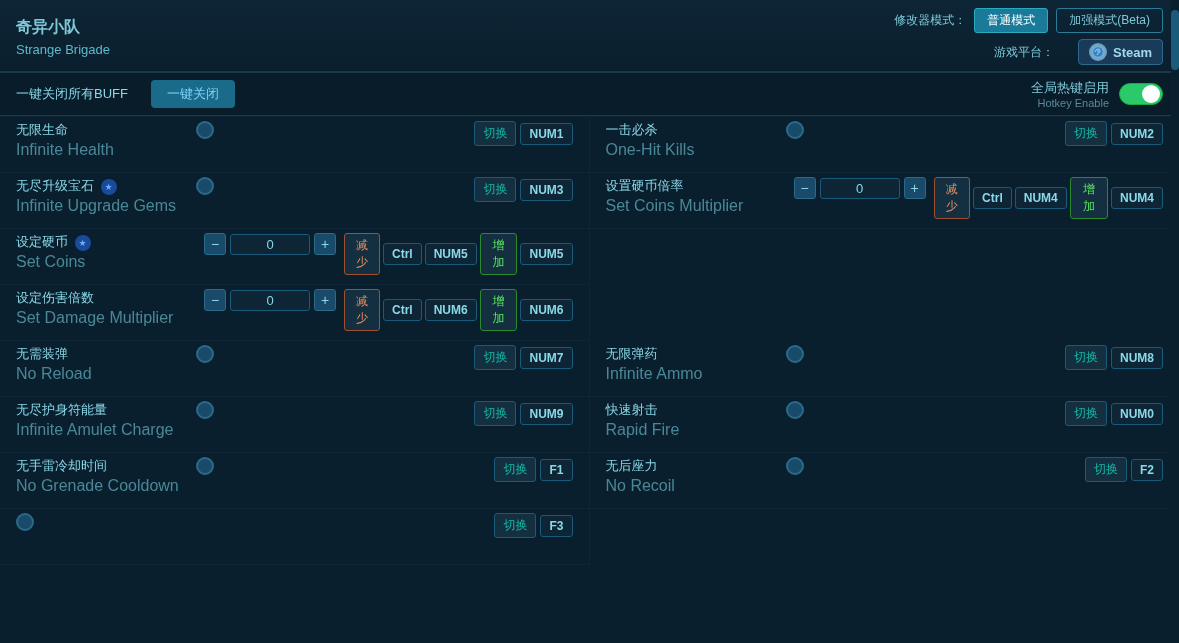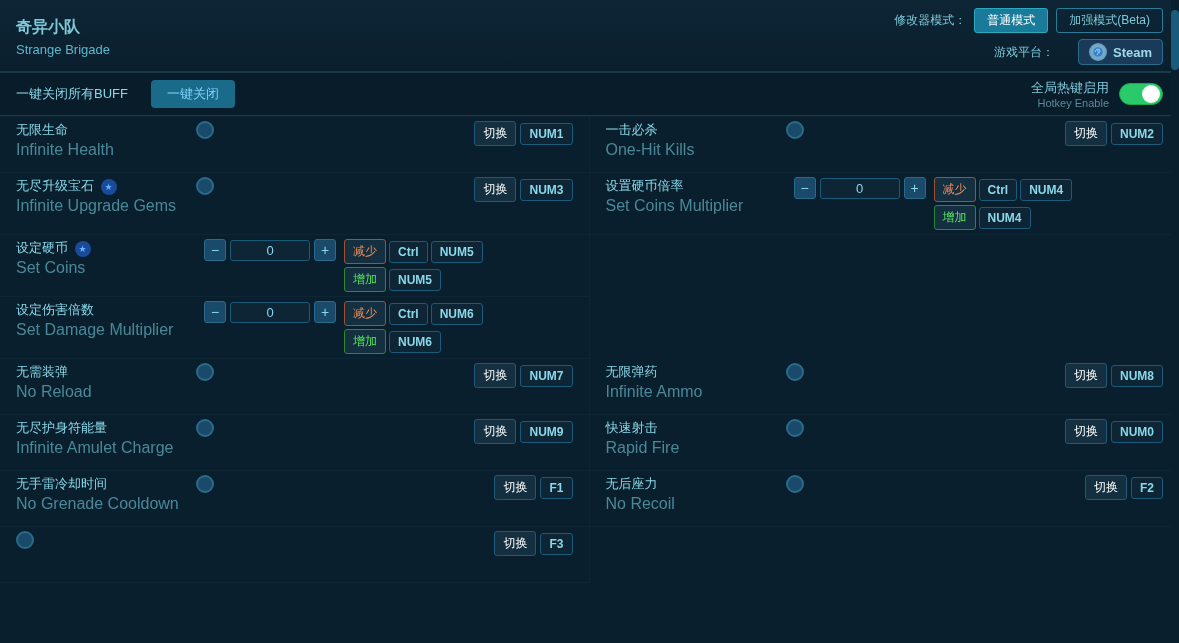--- a/index.html
+++ b/index.html
@@ -207,21 +207,21 @@
 
     .keybind-group {
       display: flex;
       gap: 3px;
       align-items: center;
     }
 
     .keybind-label {
       background: #143040;
       border: 1px solid #1a5a7a;
-      color: #ffffff;
+      color: #14b8a6;
       border-radius: 3px;
       padding: 3px 8px;
       font-size: 12px;
       cursor: pointer;
     }
 
     .keybind-key {
       background: #0d2535;
       border: 1px solid #1a5a7a;
       color: #8ad8e8;
@@ -261,21 +261,21 @@
       color: #8ad8e8;
       text-align: center;
       padding: 2px 4px;
       font-size: 13px;
       border-radius: 3px;
       font-family: inherit;
     }
 
     .cheat-hotkeys-col {
       display: flex;
-      flex-direction: column;
+      flex-direction: row;
       gap: 3px;
       margin-left: auto;
     }
 
     .scrollbar-track {
       position: absolute;
       right: 0;
       top: 0;
       bottom: 0;
       width: 8px;

